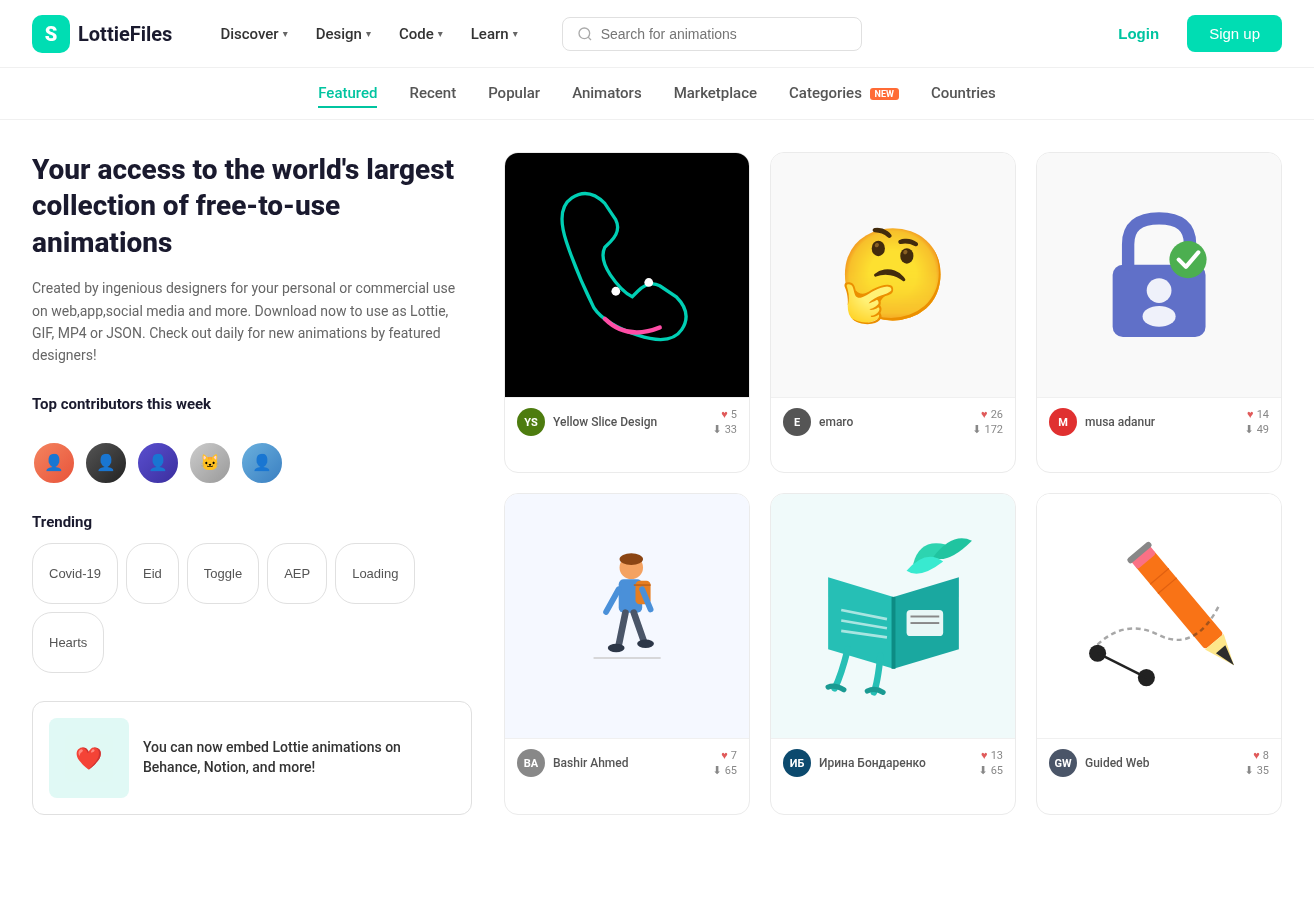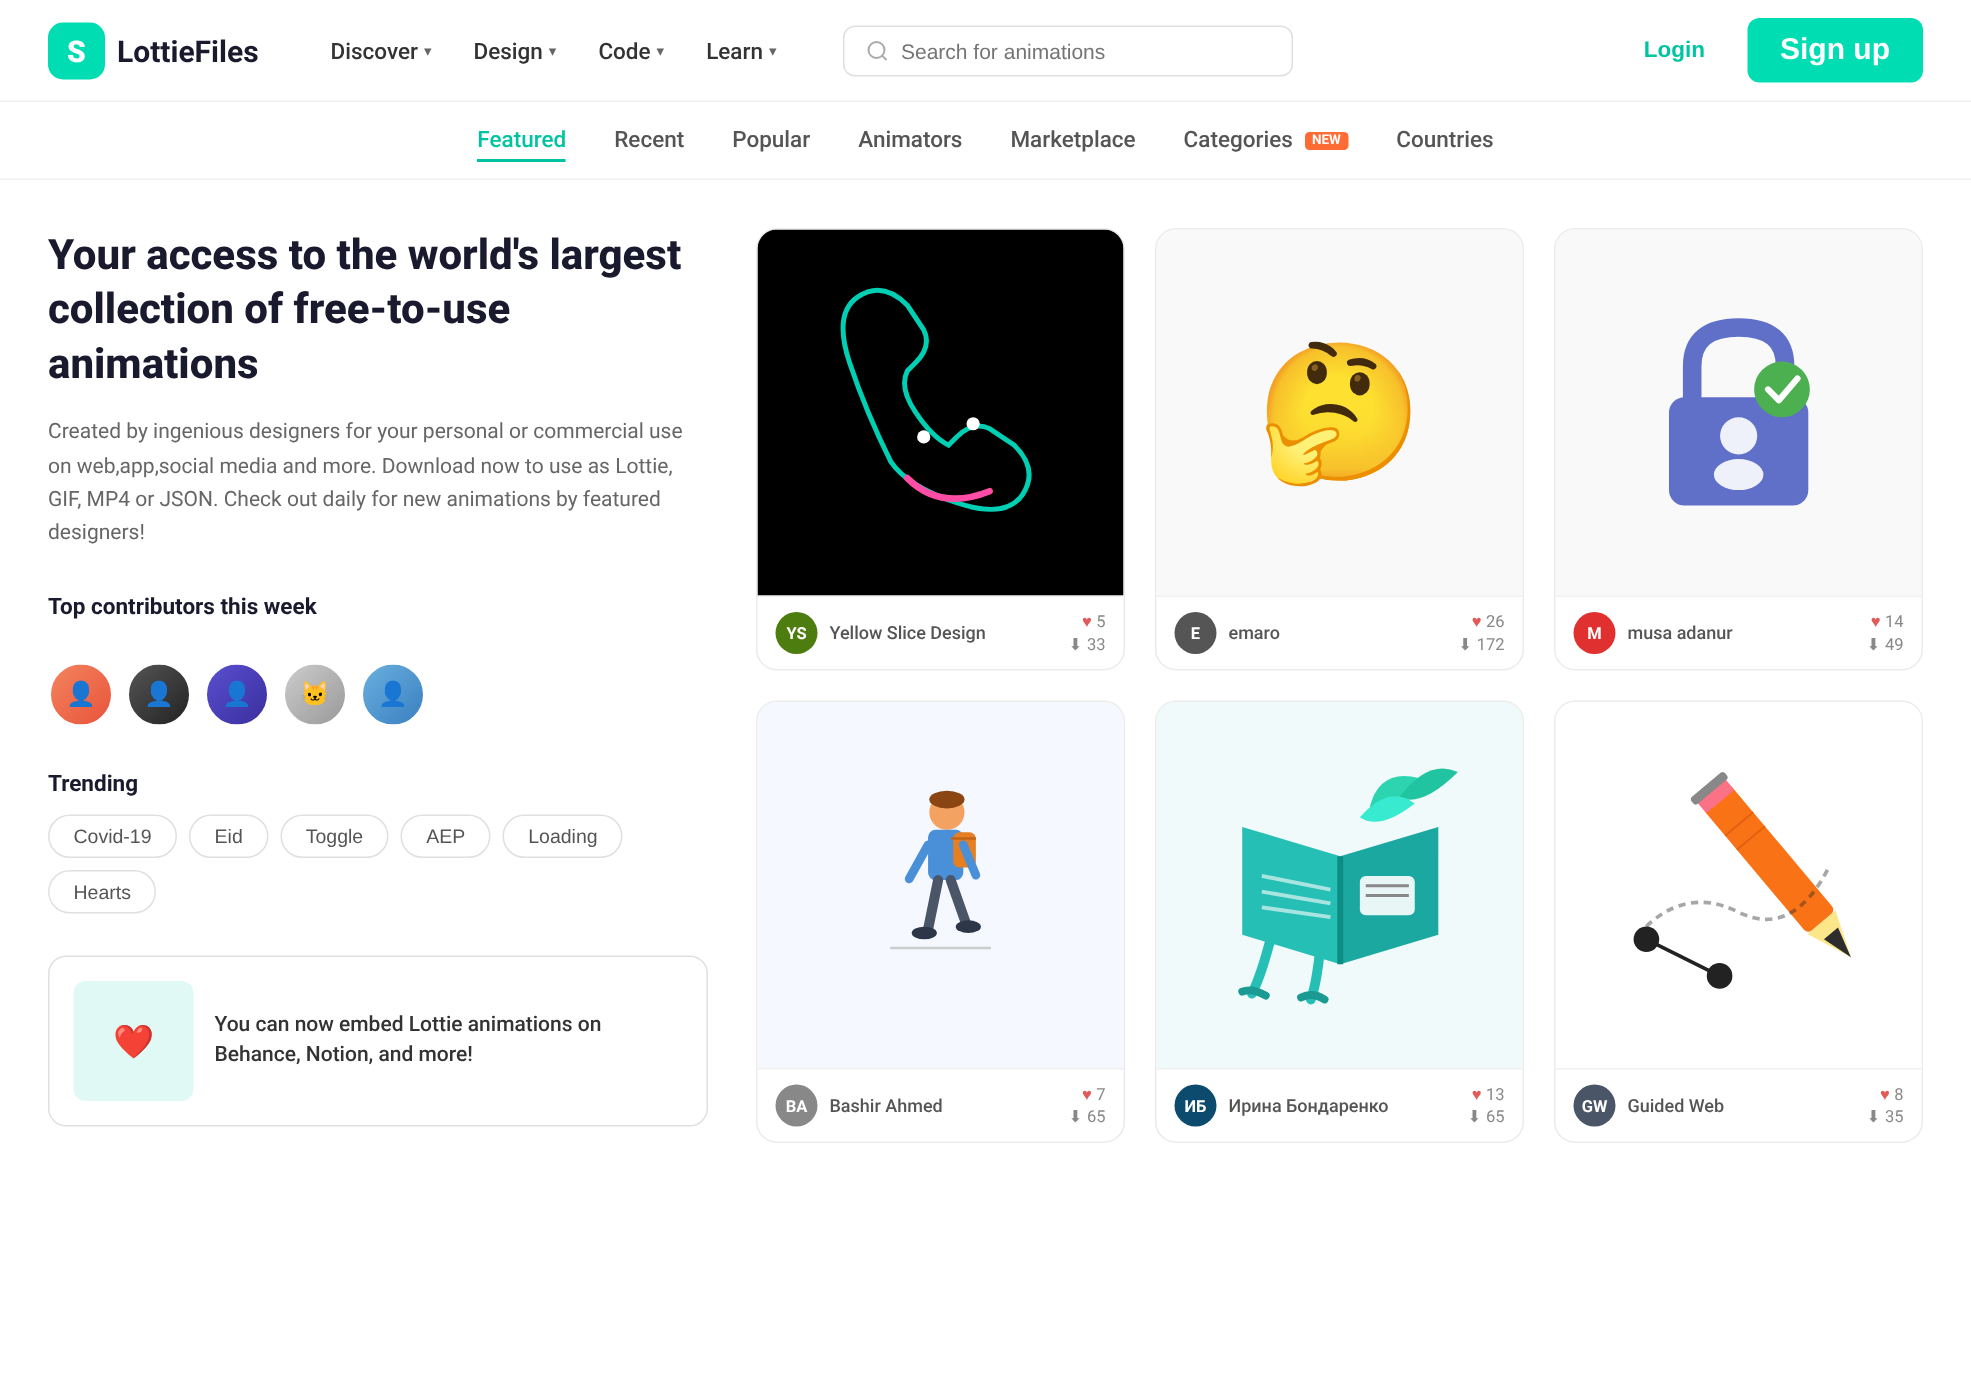--- a/index.html
+++ b/index.html
@@ -94,22 +94,22 @@
       border-radius: 8px;
       border: none;
       background: transparent;
     }
     .signup-btn {
       background: #00DDB3;
       color: #fff;
       border: none;
       border-radius: 8px;
       padding: 10px 22px;
-      font-size: 20px;
-      font-weight: 700;
+      font-size: 15px;
+      font-weight: 400;
       cursor: pointer;
     }
 
     
     .sub-nav {
       display: flex;
       align-items: center;
       justify-content: center;
       gap: 32px;
       padding: 0 28px;
@@ -201,21 +201,21 @@
       color: #1a1a2e;
       margin-bottom: 12px;
     }
     .trending-tags {
       display: flex;
       flex-wrap: wrap;
       gap: 8px;
       margin-bottom: 28px;
     }
     .tag {
-      padding: 6px 16px;
+      padding: 22px 16px;
       border: 1.5px solid #e0e0e0;
       border-radius: 20px;
       font-size: 13px;
       color: #555;
       cursor: pointer;
       background: #fff;
     }
 
     .promo-card {
       display: flex;

